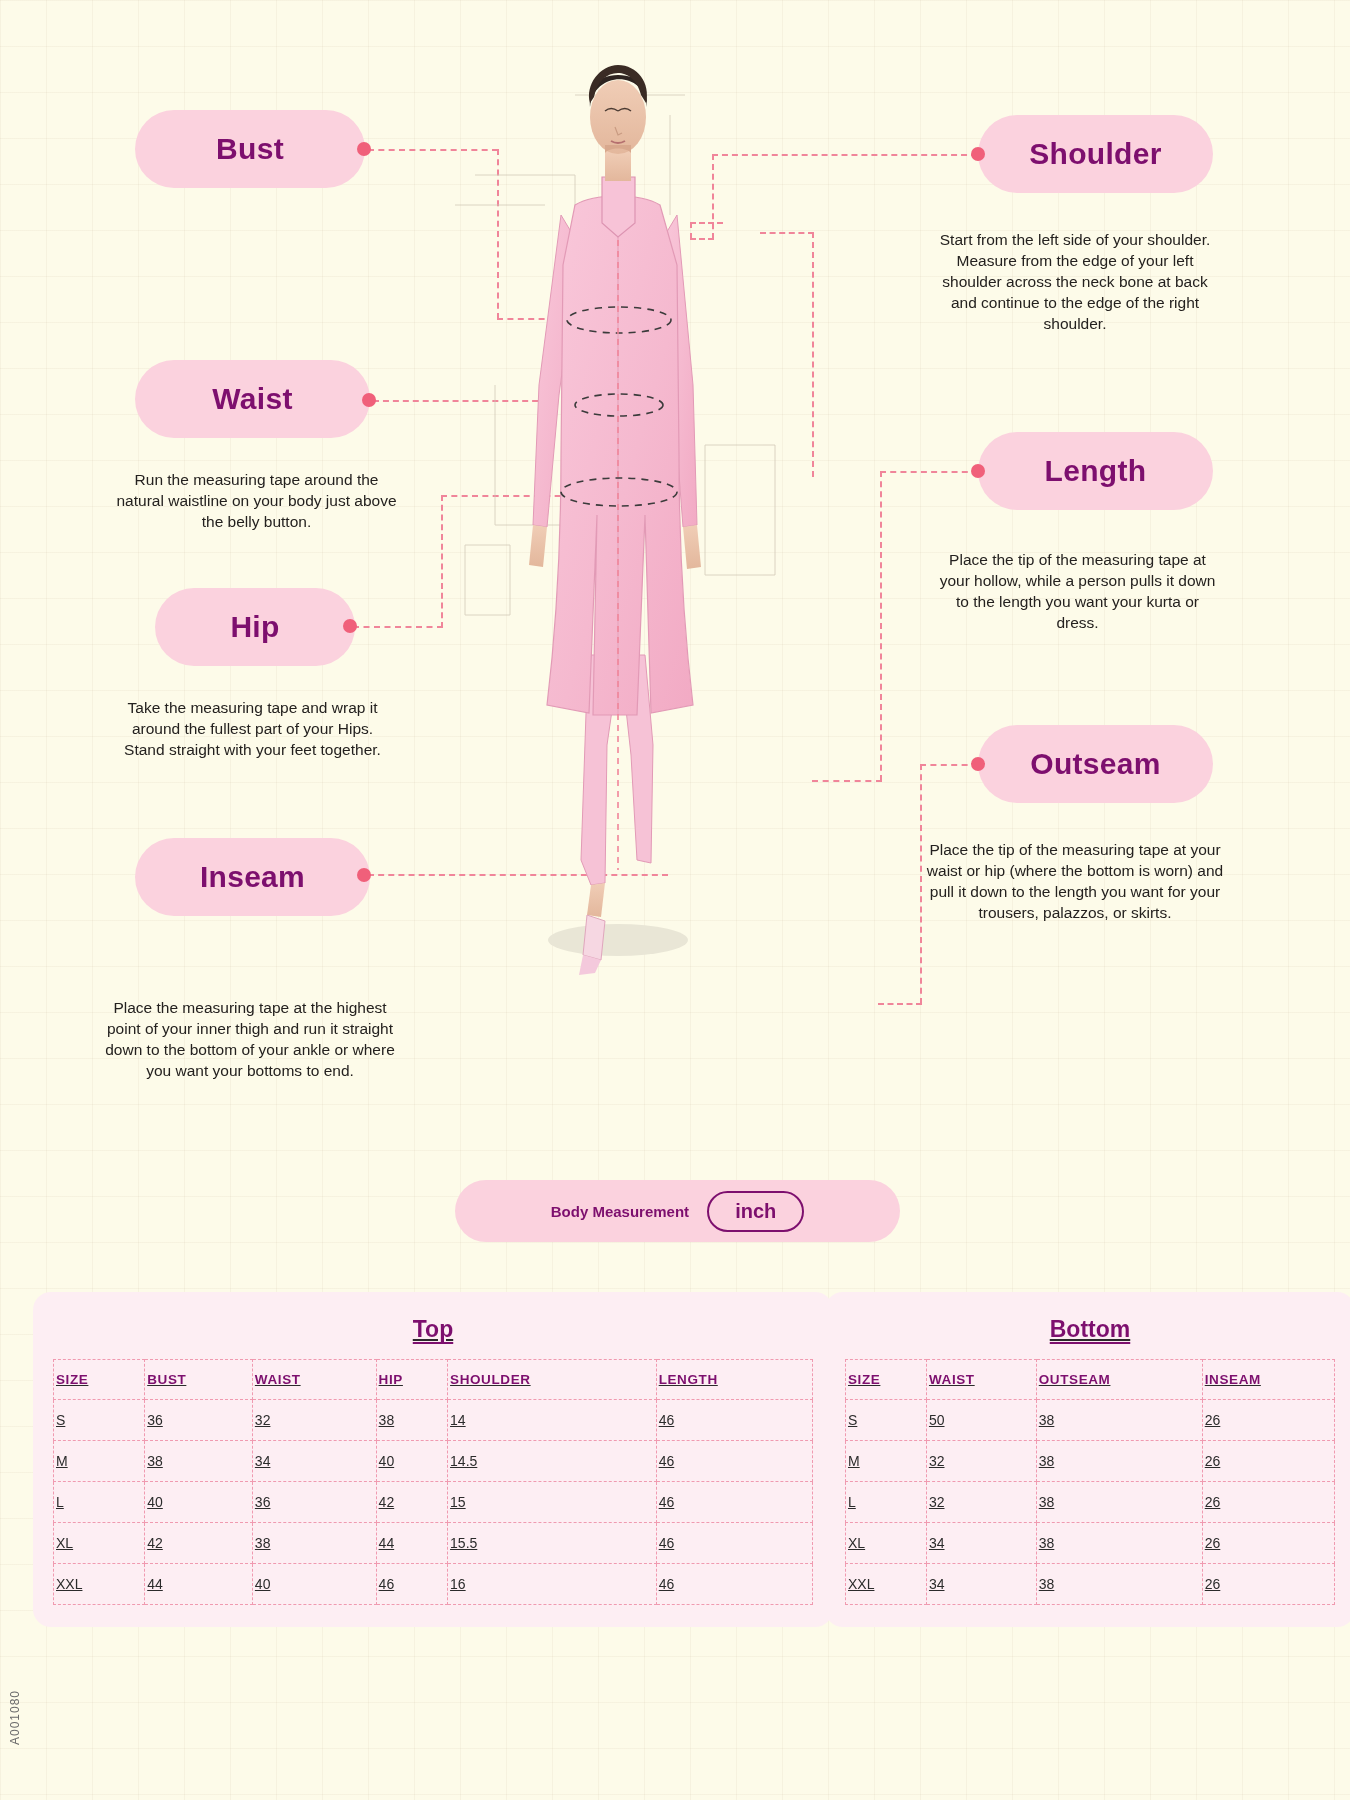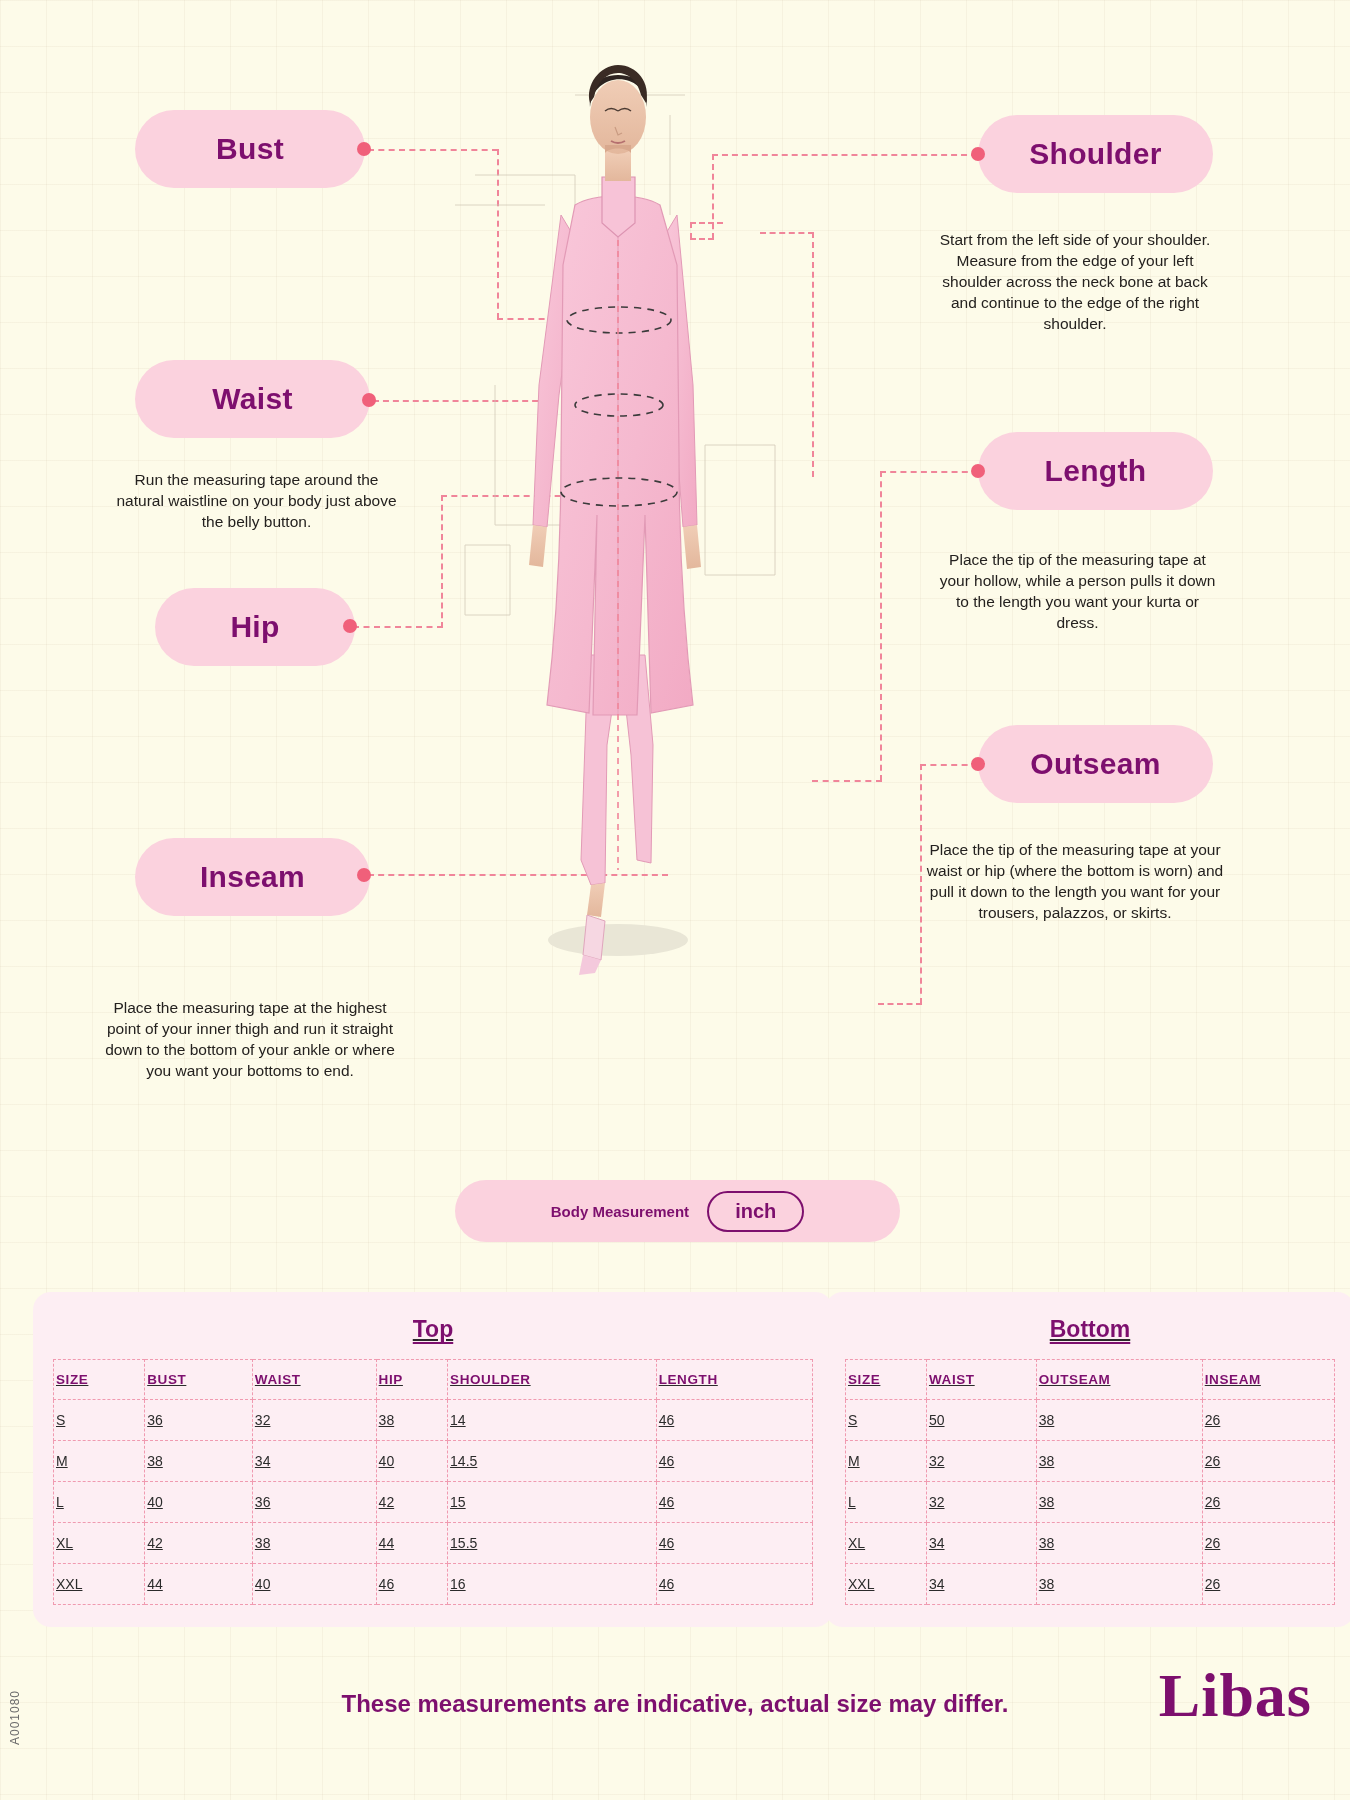--- a/index.html
+++ b/index.html
@@ -219,20 +219,21 @@
   <div class="pill left" style="left:135px;top:360px;width:235px;height:78px;font-size:30px;">
     <span>Waist</span>
   </div>
   <div class="dot" style="left:362px;top:393px;"></div>
   <div class="desc" style="left:114px;top:470px;width:285px;">Run the measuring tape around the natural waistline on your body just above the belly button.</div>
 
   <div class="pill left" style="left:155px;top:588px;width:200px;height:78px;font-size:30px;">
     <span>Hip</span>
   </div>
   <div class="dot" style="left:343px;top:619px;"></div>
+  <div class="desc" style="left:115px;top:698px;width:275px;">Take the measuring tape and wrap it around the fullest part of your Hips. Stand straight with your feet together.</div>
 
   <div class="pill left" style="left:135px;top:838px;width:235px;height:78px;font-size:30px;">
     <span>Inseam</span>
   </div>
   <div class="dot" style="left:357px;top:868px;"></div>
   <div class="desc" style="left:105px;top:950px;width:290px;margin-top:48px;">Place the measuring tape at the highest point of your inner thigh and run it straight down to the bottom of your ankle or where you want your bottoms to end.</div>
 
   <div class="pill" style="left:978px;top:115px;width:235px;height:78px;font-size:30px;">
     <span>Shoulder</span>
   </div>
@@ -353,16 +354,14 @@
           <tr>
             <td>XXL</td>
             <td>34</td>
             <td>38</td>
             <td>26</td>
           </tr>
         </tbody>
     </table>
   </div>
 
-  <div id="footnote">These measurements are indicative, actual size may differ.</div>
-  <div id="brand">Libas</div>
   <div id="code">A001080</div>
 </div>
 
 </body></html>

